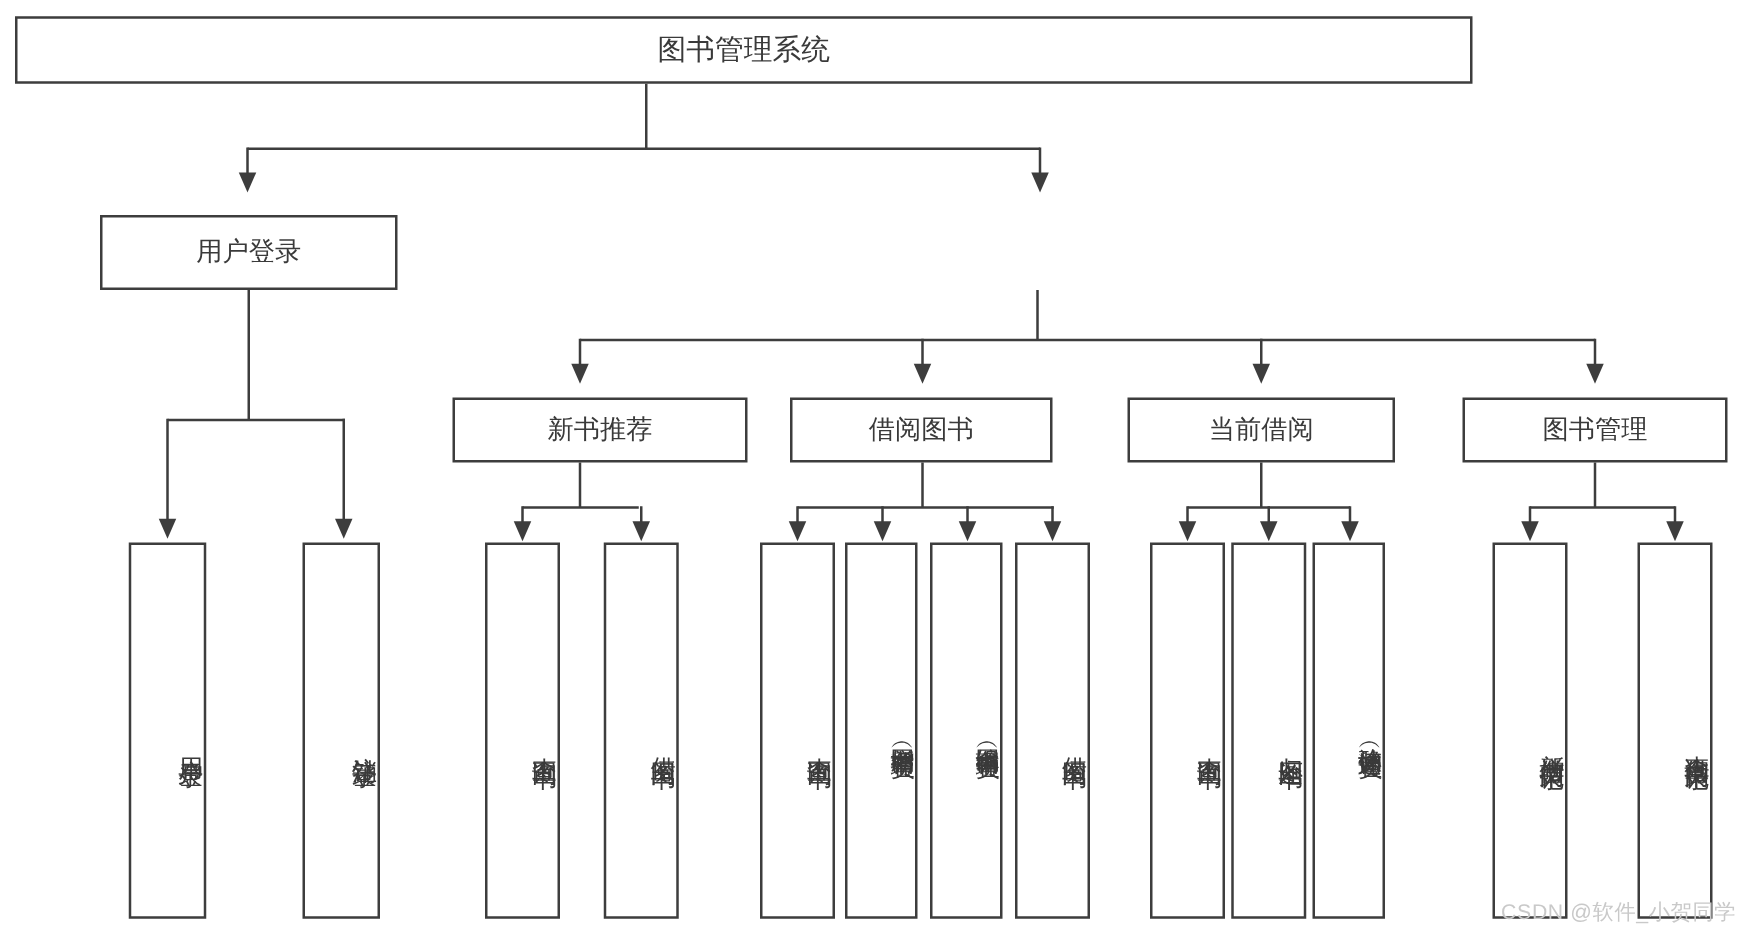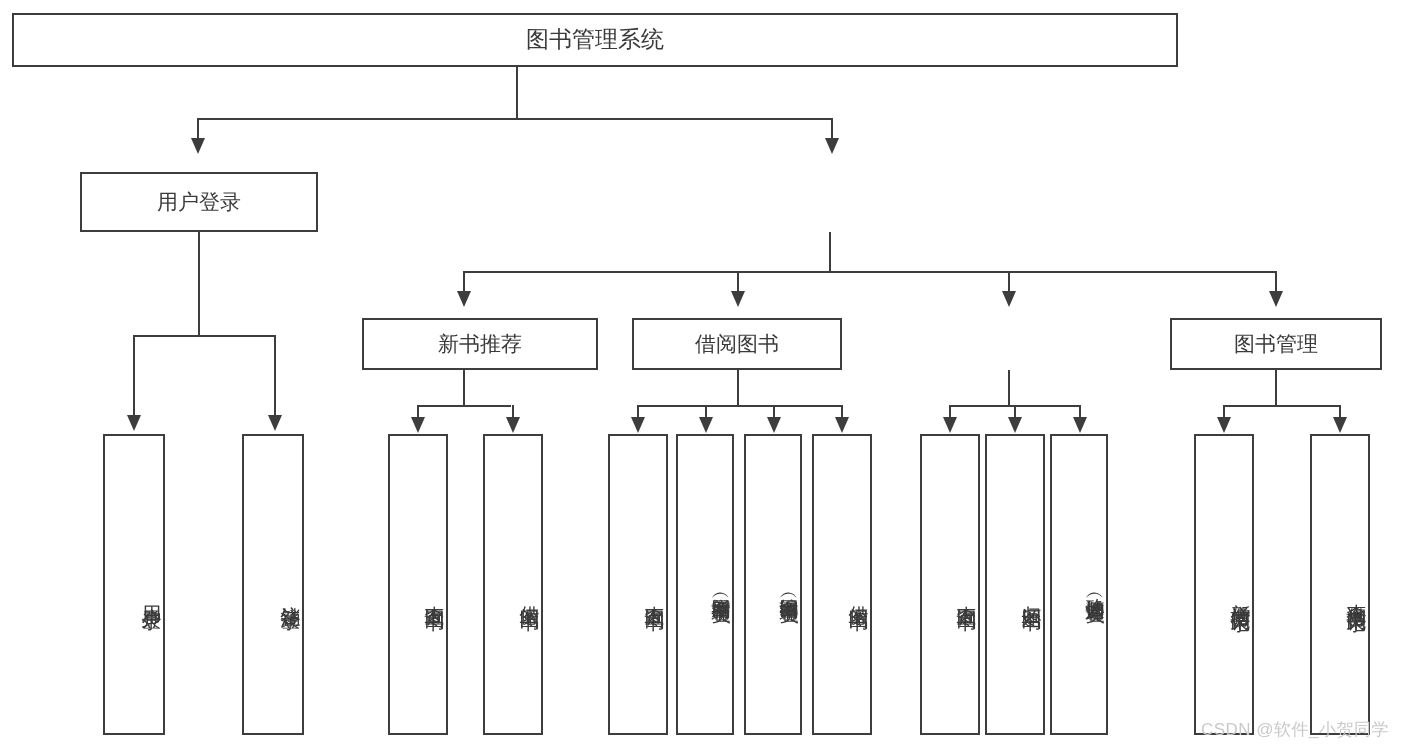--- a/index.html
+++ b/index.html
@@ -104,20 +104,23 @@
   <div class="arrow" style="left:731px;top:291px;"></div>
   <div class="arrow" style="left:1002px;top:291px;"></div>
   <div class="arrow" style="left:1269px;top:291px;"></div>
 
   <div class="node lvl3" style="left:362px;top:318px;width:236px;height:52px;text-align:right;">
     <span class="lbl">新书推荐</span>
   </div>
   <div class="node lvl3" style="left:632px;top:318px;width:210px;height:52px;">
     <span class="lbl">借阅图书</span>
   </div>
+  <div class="node lvl3" style="left:902px;top:318px;width:214px;height:52px;">
+    <span class="lbl">当前借阅</span>
+  </div>
   <div class="node lvl3" style="left:1170px;top:318px;width:212px;height:52px;">
     <span class="lbl">图书管理</span>
   </div>
 
   <div class="ln vline" style="left:463px;top:370px;height:36px;"></div>
   <div class="ln hline" style="left:418px;top:405px;width:93px;"></div>
   <div class="ln vline" style="left:417px;top:405px;height:14px;"></div>
   <div class="ln vline" style="left:512px;top:405px;height:14px;"></div>
   <div class="arrow" style="left:411px;top:417px;"></div>
   <div class="arrow" style="left:506px;top:417px;"></div>

